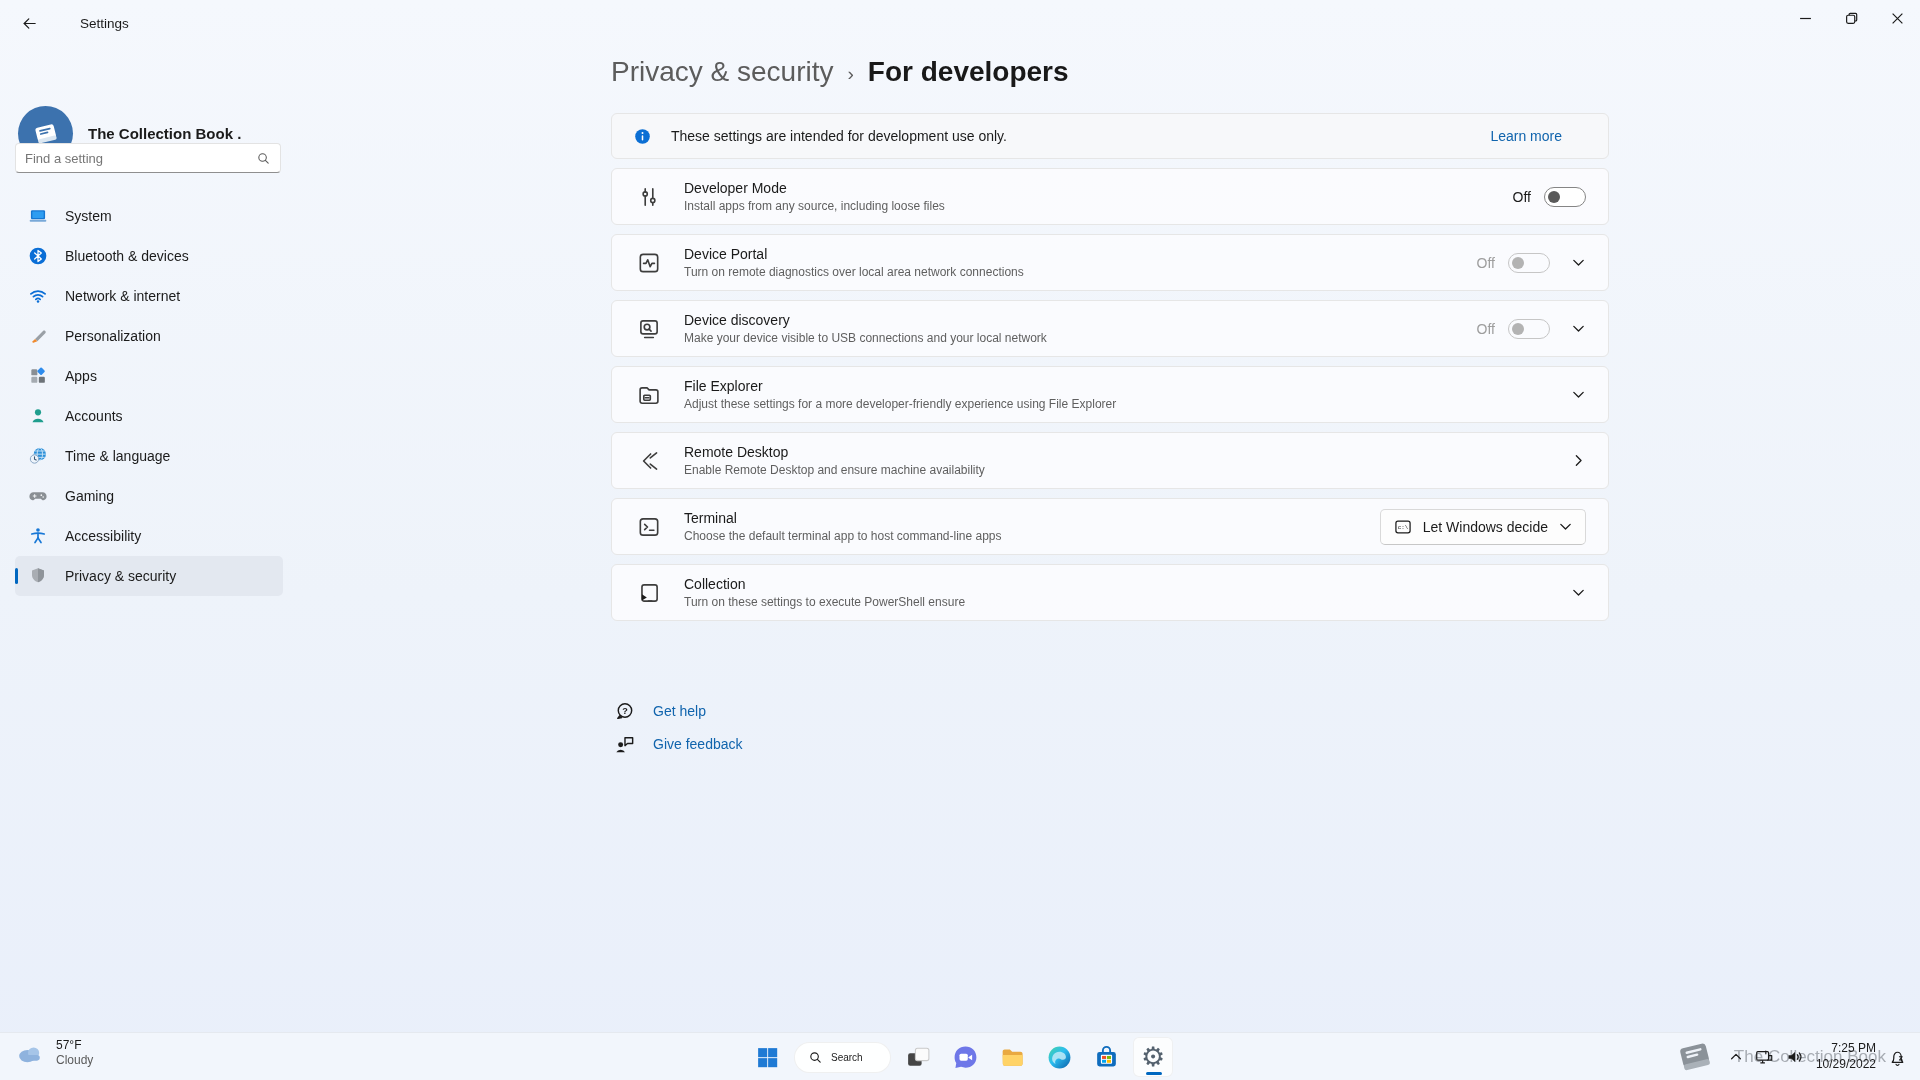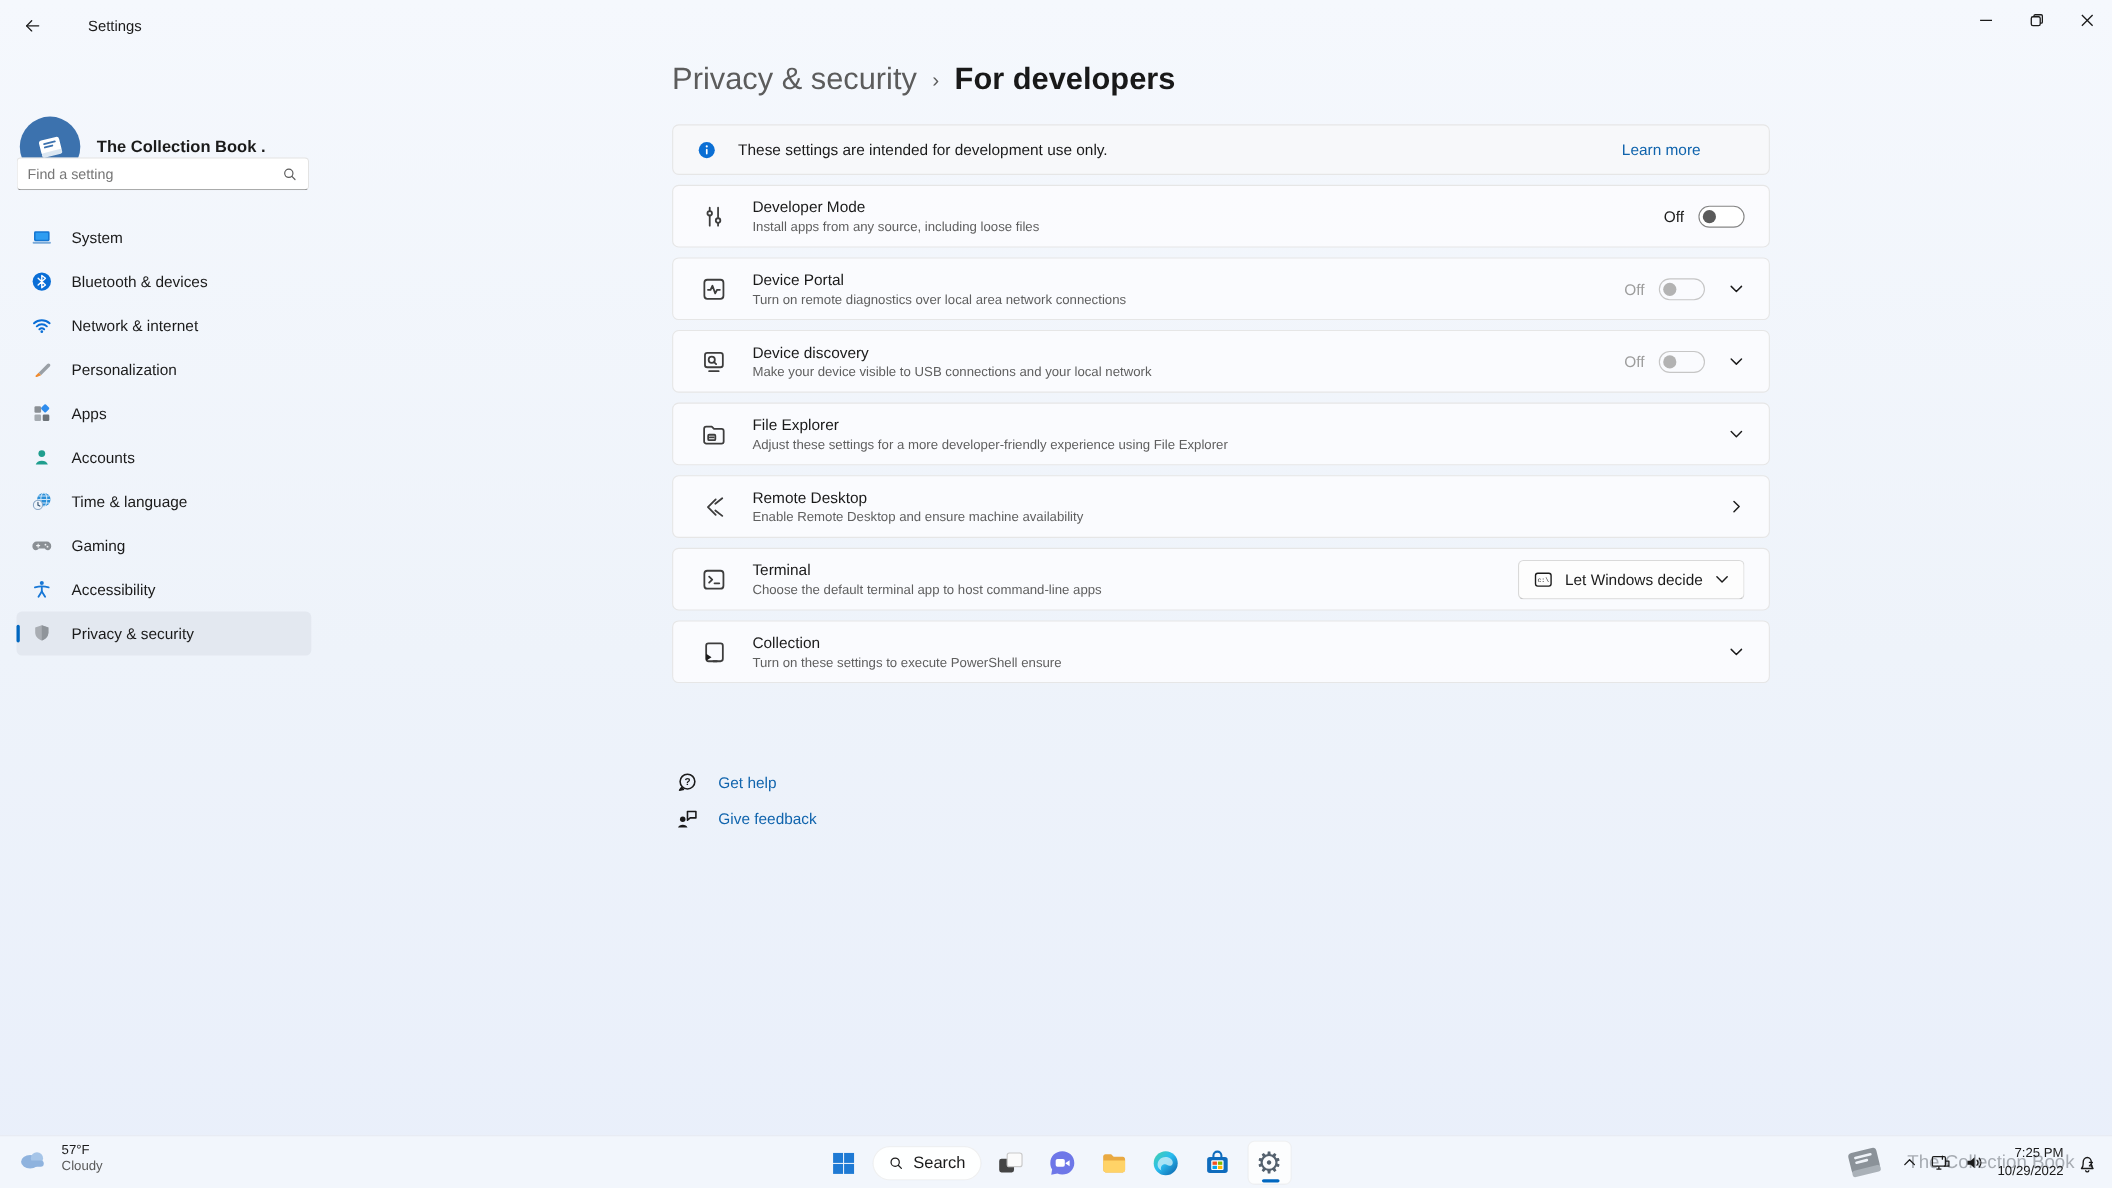--- a/index.html
+++ b/index.html
@@ -44,21 +44,21 @@
   .breadcrumb { position:absolute; left:0; top:8px; display:flex; align-items:center; gap:14px;
                 font-size:28px; }
   .crumb-parent { color:#5c5c5c; }
   .crumb-sep { color:#5c5c5c; font-size:19px; padding-top:4px; }
   .crumb-current { color:#191919; font-weight:bold; }
 
   .banner { position:absolute; left:0; top:65px; width:998px; height:46px; background:#f7f8fa;
             border:1px solid #e6e6e6; border-radius:6px; display:flex; align-items:center;
             padding:0 22px; }
   .banner-text { font-size:14px; margin-left:20px; }
-  .banner-link { margin-left:auto; font-size:14px; color:#1064ad; margin-right:40px; cursor:pointer; }
+  .banner-link { margin-left:auto; font-size:14px; color:#1064ad; margin-right:24px; cursor:pointer; }
 
   .cards { position:absolute; left:0; top:120px; width:998px; display:flex; flex-direction:column; gap:9px; }
   .card { height:57px; background:rgba(251,252,254,0.85); border:1px solid #e6e6e6; border-radius:6px;
           display:flex; align-items:center; padding:0 22px 0 23px; }
   .card-icon { width:27px; height:27px; margin-right:22px; flex:none; }
   .card-text { flex:1; min-width:0; }
   .card-title { font-size:14px; color:#1a1a1a; }
   .card-desc { font-size:12px; color:#5f5f5f; margin-top:3px; }
   .card-right { display:flex; align-items:center; gap:13px; }
   .state-label { font-size:14px; color:#1b1b1b; }
@@ -85,21 +85,21 @@
   .weather-cond { font-size:12px; color:#5a5a5a; margin-top:1px; }
   .tb-center { position:absolute; left:50%; top:0; height:48px; transform:translateX(-50%);
                display:flex; align-items:center; gap:7px; }
   .tb-icon { width:40px; height:40px; border-radius:6px; display:flex; align-items:center;
              justify-content:center; position:relative; cursor:pointer; }
   .tb-icon.active { background:rgba(255,255,255,0.72); border:1px solid rgba(0,0,0,0.05); }
   .tb-icon.active::after { content:""; position:absolute; bottom:1px; left:12px; width:16px; height:3px;
              border-radius:2px; background:#0067c0; }
   .search-pill { height:31px; min-width:97px; background:rgba(255,255,255,0.92); border:1px solid rgba(0,0,0,0.06);
              border-radius:16px; display:flex; align-items:center; gap:8px; padding:0 13px; cursor:pointer; }
-  .search-pill span { font-size:15px; }
+  .search-pill span { font-size:10px; }
   .gear-glyph { font-size:27px; color:#54616e; line-height:1; }
   .tb-right { position:absolute; right:12px; top:0; height:48px; display:flex; align-items:center; gap:11px; z-index:2; }
   .clock { text-align:right; font-size:12px; line-height:1.3; cursor:pointer; }
   .watermark { position:absolute; right:34px; bottom:13px; font-size:17px; color:rgba(92,98,106,0.5);
                z-index:1; white-space:nowrap; }
   .tray-ic { cursor:pointer; }
 </style>
 </head>
 <body>
 

